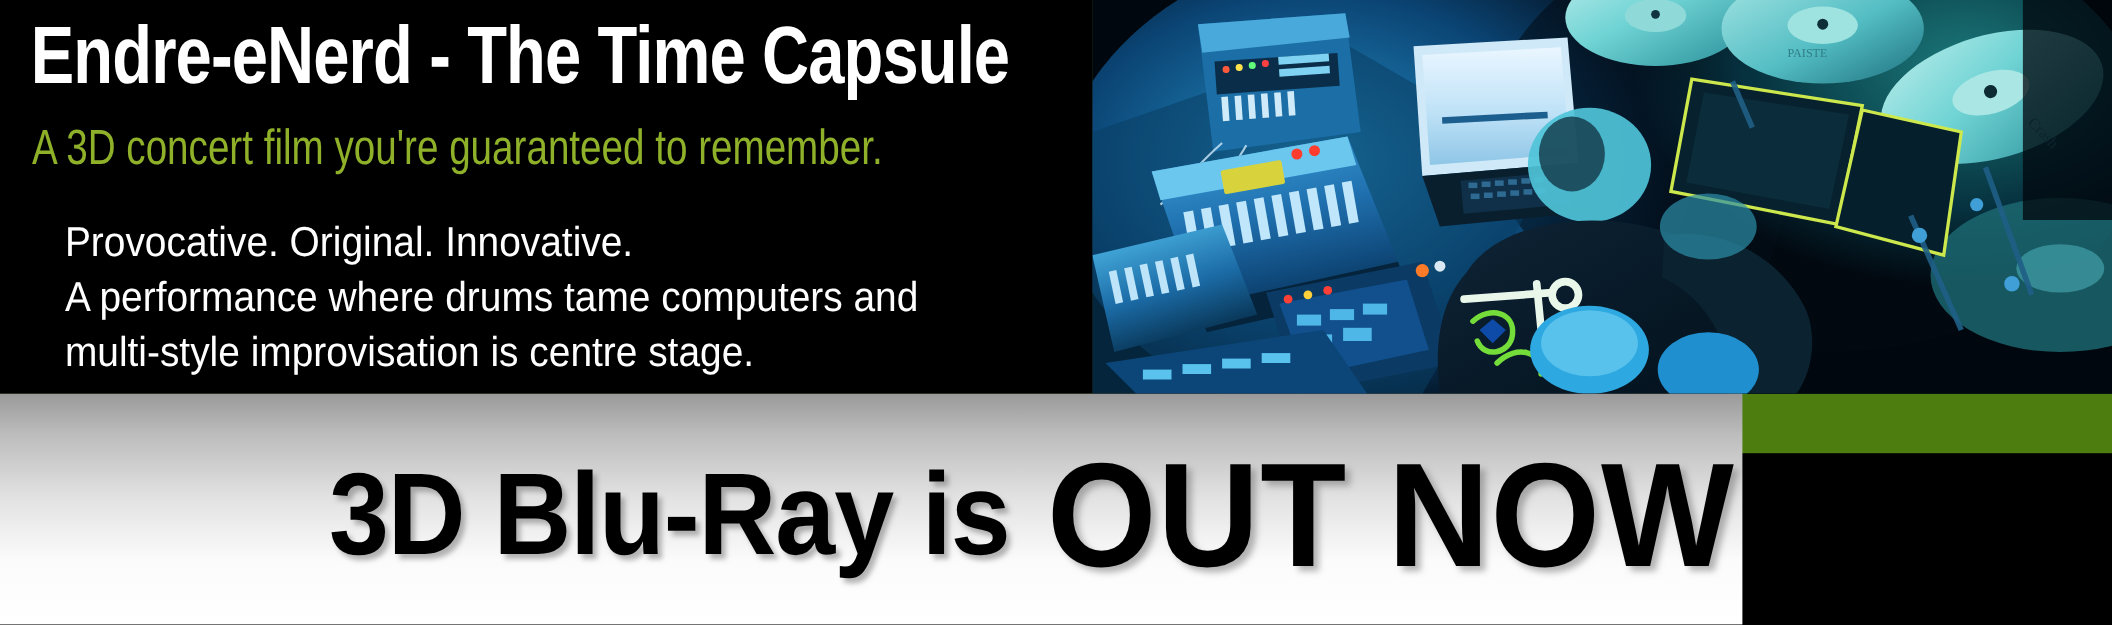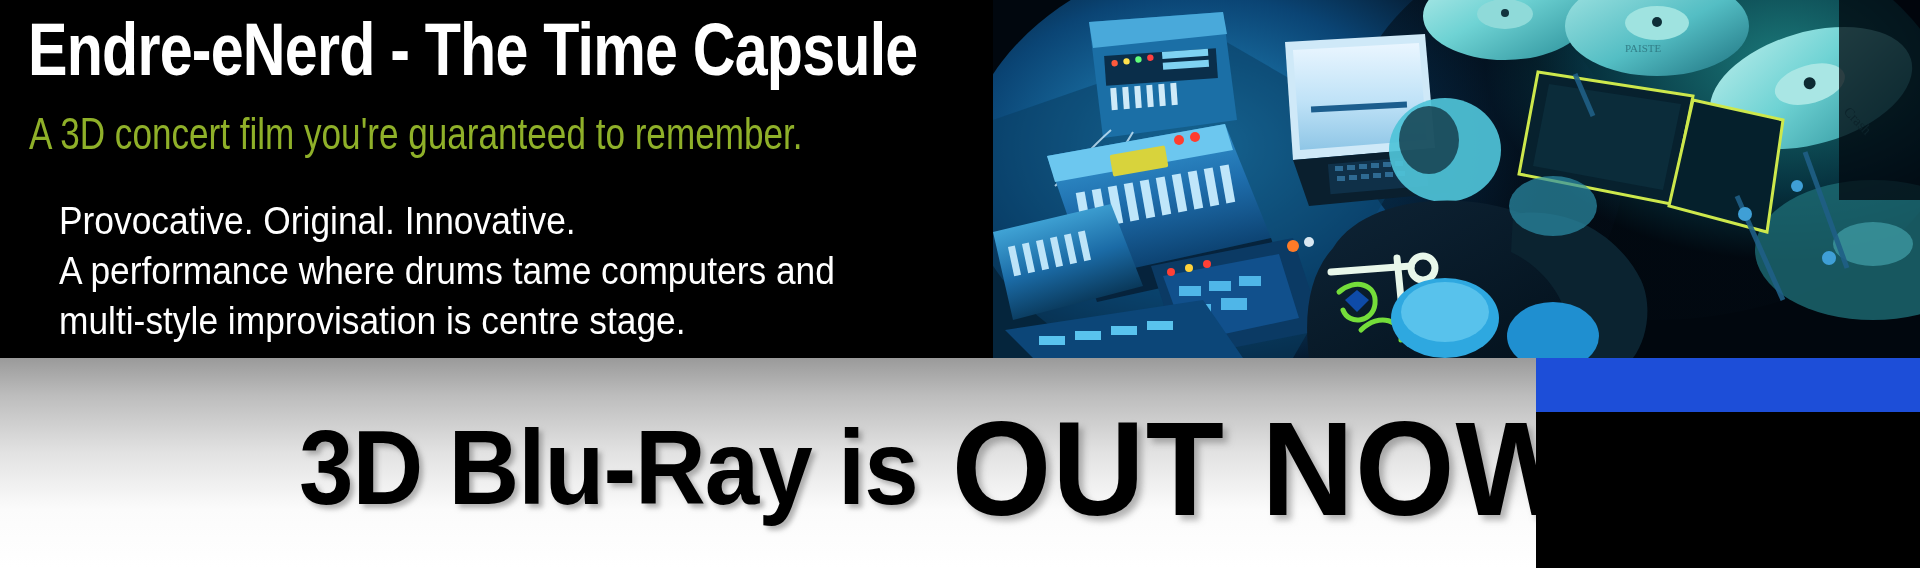--- a/index.html
+++ b/index.html
@@ -16,21 +16,21 @@
     font-family: "Liberation Sans", sans-serif;
   }
 
   
   #top-section {
     position: absolute;
     left: 0;
     top: 0;
     width: 1920px;
     height: 412px;
-    background: #1d4ed8;
+    background: #4d7c0f;
     overflow: hidden;
   }
 
   #text-block {
     position: absolute;
     left: 0;
     top: 0;
     width: 993px;
     height: 358px;
     background: #000000;
@@ -97,20 +97,21 @@
 
   
   #bottom-bar {
     position: absolute;
     left: 0;
     top: 358px;
     width: 1536px;
     height: 210px;
     background: linear-gradient(to bottom, #9a9a9a 0%, #bdbdbd 18%, #e2e2e2 45%, #fbfbfb 72%, #ffffff 100%);
     overflow: hidden;
+    padding-left: 48px;
   }
   #bottom-text {
     position: absolute;
     left: 0;
     top: 0;
     width: 1920px;
     height: 210px;
     display: flex;
     align-items: center;
     justify-content: center;

